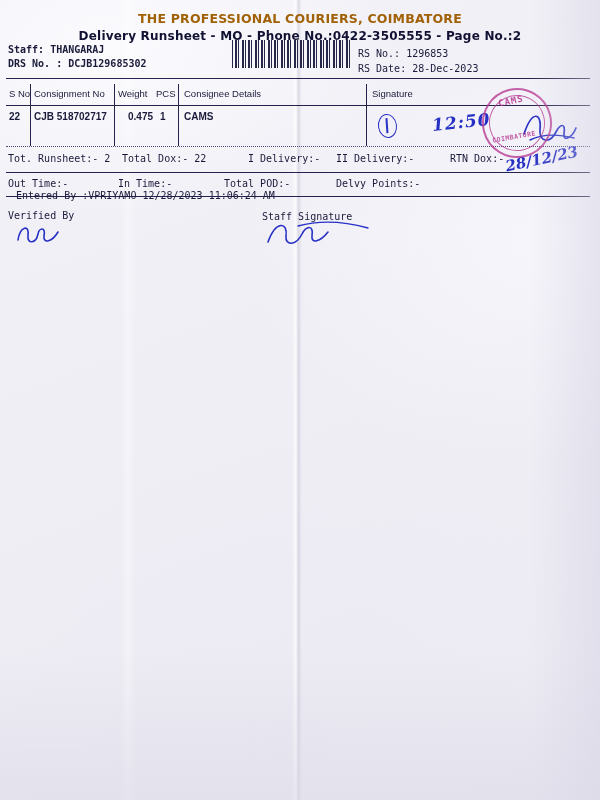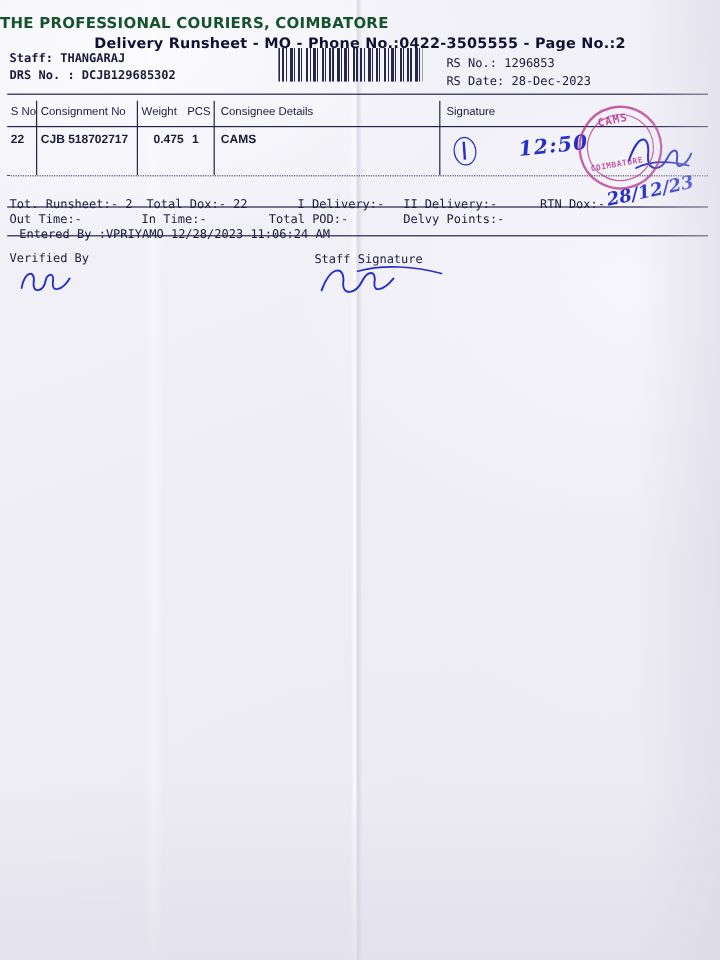--- a/index.html
+++ b/index.html
@@ -59,25 +59,26 @@
     position: absolute;
     inset: 0;
   }
 
   
   .title {
     position: absolute;
     top: 11px;
     left: 0;
     width: 600px;
+    text-align: center;
     font-family: "DejaVu Sans", sans-serif;
     font-weight: bold;
     font-size: 12.5px;
     letter-spacing: 0.2px;
-    color: #14532d;
+    color: #a16207;
   }
   .subtitle {
     position: absolute;
     top: 29px;
     left: 0;
     width: 600px;
     text-align: center;
     font-family: "DejaVu Sans", sans-serif;
     font-weight: bold;
     font-size: 12px;
@@ -104,21 +105,21 @@
     top: 43px;
     left: 8px;
     font-size: 10px;
     line-height: 14px;
     font-weight: bold;
     font-family: "DejaVu Sans Mono", monospace;
   }
   .rs-block {
     position: absolute;
     top: 46px;
-    left: 372px;
+    left: 358px;
     font-size: 10px;
     line-height: 15px;
     font-family: "DejaVu Sans Mono", monospace;
   }
 
   .hr {
     position: absolute;
     left: 6px;
     width: 584px;
     border-top: 1px solid #23234d;
@@ -155,21 +156,21 @@
 
   
   .totals {
     position: absolute;
     top: 153px;
     left: 8px;
     width: 584px;
     font-size: 10px;
     font-family: "DejaVu Sans Mono", monospace;
   }
-  .totals span { position: absolute; white-space: nowrap; margin-top: 12px; }
+  .totals span { position: absolute; white-space: nowrap; }
 
   .times {
     position: absolute;
     top: 178px;
     left: 8px;
     width: 584px;
     font-size: 10px;
     font-family: "DejaVu Sans Mono", monospace;
   }
   .times span { position: absolute; white-space: nowrap; }

